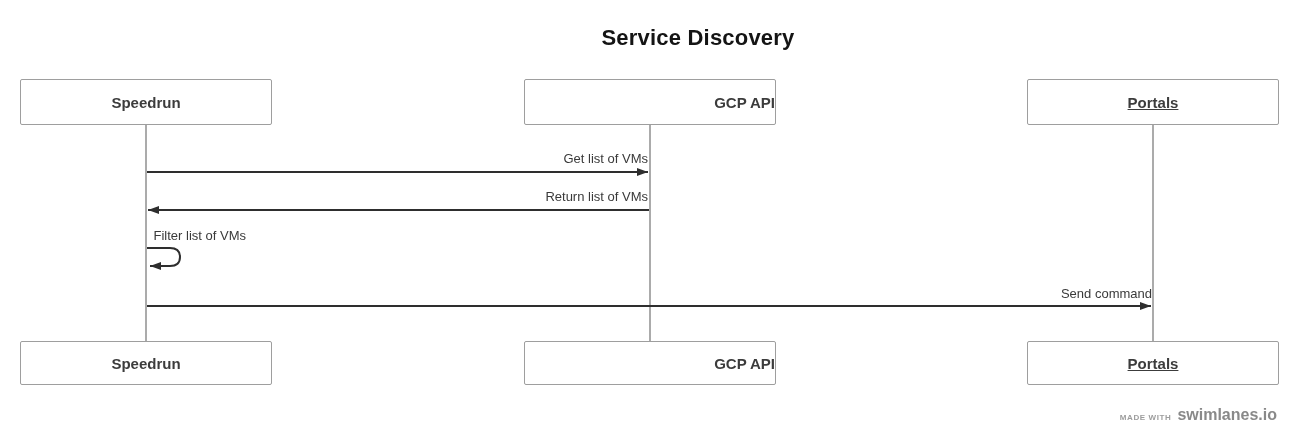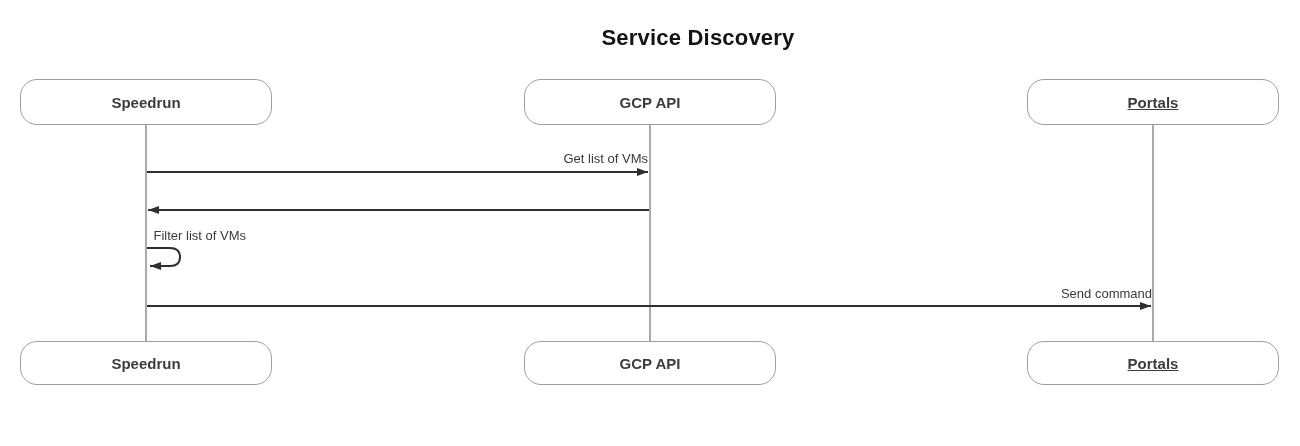--- a/index.html
+++ b/index.html
@@ -22,28 +22,28 @@
     font-size:22px;font-weight:700;color:#141414;
     letter-spacing:.2px;
     padding-left:48px;
   }
   svg.layer{position:absolute;inset:0;}
   .actor-box{
     position:absolute;
     width:252px;
     box-sizing:border-box;
     border:1.5px solid var(--box-border);
-    border-radius:17px;
+    border-radius:2px;
     background:#ffffff;
     display:flex;align-items:center;justify-content:center;
     font-size:15px;font-weight:700;color:#3c3c3c;
   }
   .row-top .actor-box{top:79px;height:46px;}
   .row-bottom .actor-box{top:341px;height:44px;}
-  .pos-a{left:20px;} .pos-b{left:524px;} .pos-c{left:1027px;text-decoration:underline;}
+  .pos-a{left:20px;} .pos-b{left:524px;justify-content:flex-end;} .pos-c{left:1027px;text-decoration:underline;}
   .msg-label{
     position:absolute;
     text-align:right;
     font-size:13px;color:#3a3a3a;
     white-space:nowrap;
   }
   .lbl-0{left:148px;width:500px;top:151px;}
   .lbl-1{left:148px;width:500px;top:189px;}
   .lbl-2{left:46px;width:200px;top:228px;}
   .lbl-3{left:148px;width:1004px;top:286px;}
@@ -103,17 +103,22 @@
     </div>
     <div class="actor-box pos-b">
       <span>GCP API</span>
     </div>
     <div class="actor-box pos-c">
       <span>Portals</span>
     </div>
   </div>
 
   <div class="msg-label lbl-0">Get list of VMs</div>
+  <div class="msg-label lbl-1">Return list of VMs</div>
   <div class="msg-label lbl-3">Send command</div>
   <div class="msg-label lbl-2">Filter list of VMs</div>
 
+  <div class="footer">
+    <span class="made-with">MADE WITH</span>
+    <span class="brand">swimlanes.io</span>
+  </div>
 
 </div>
 
 </body></html>

